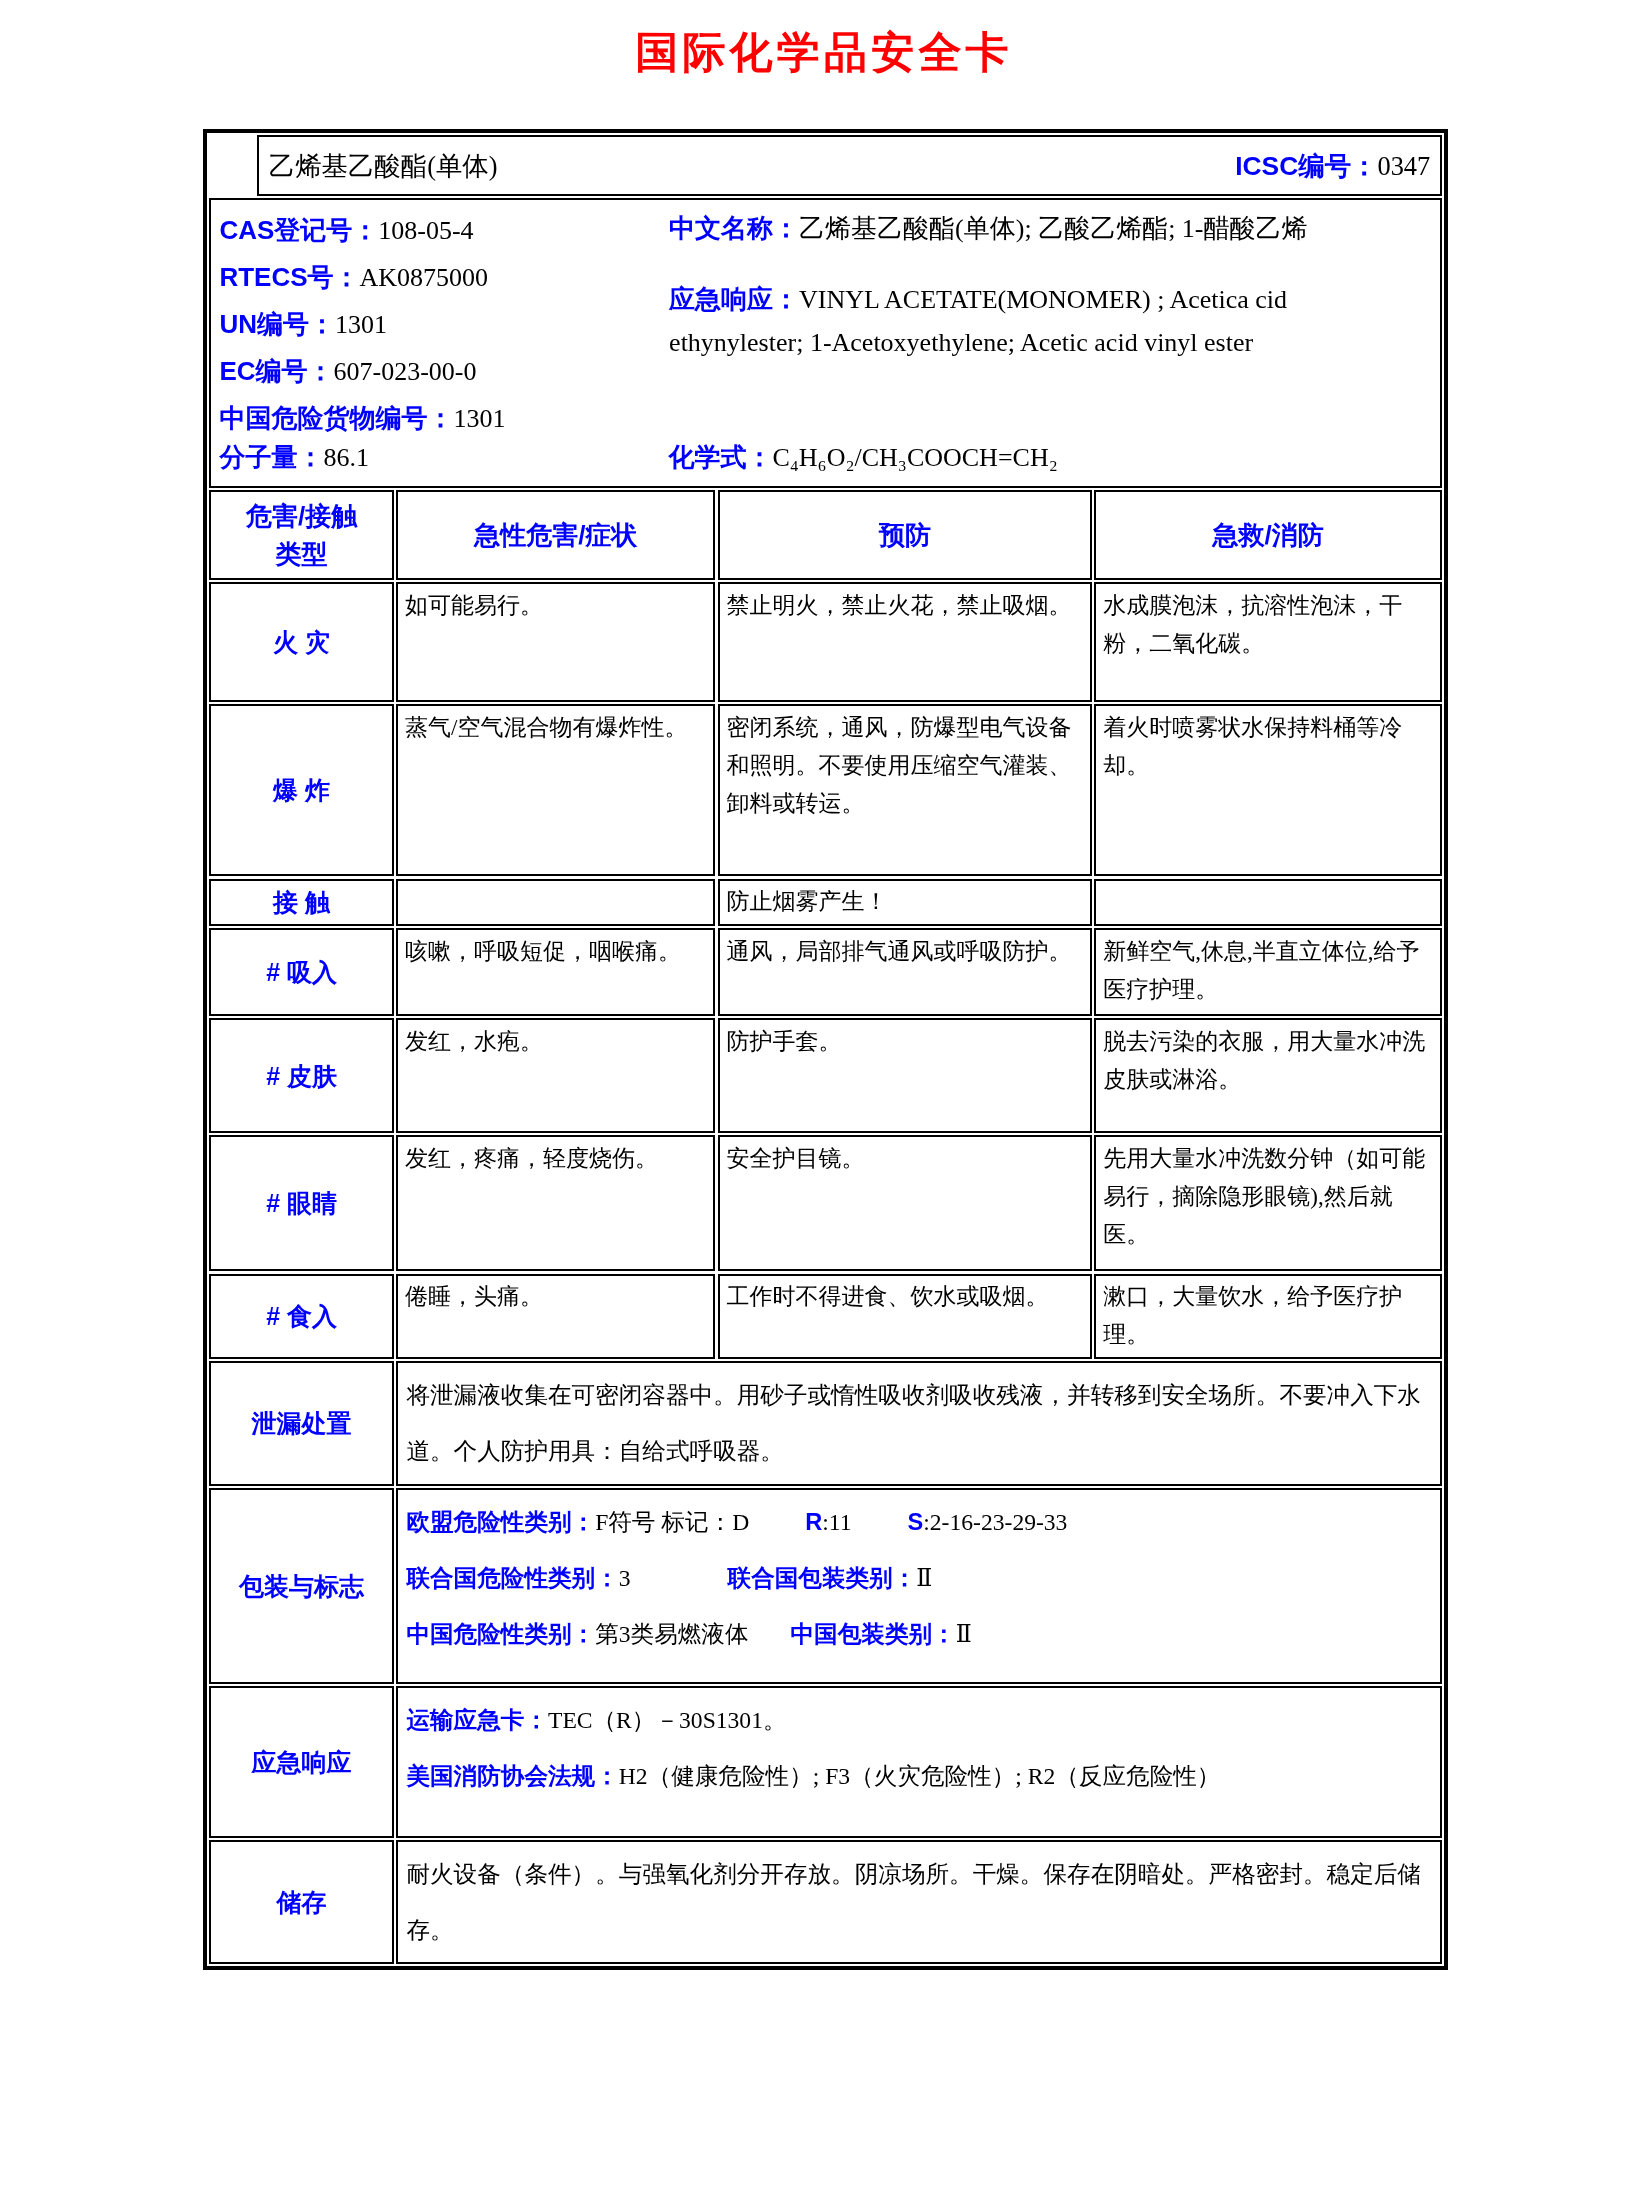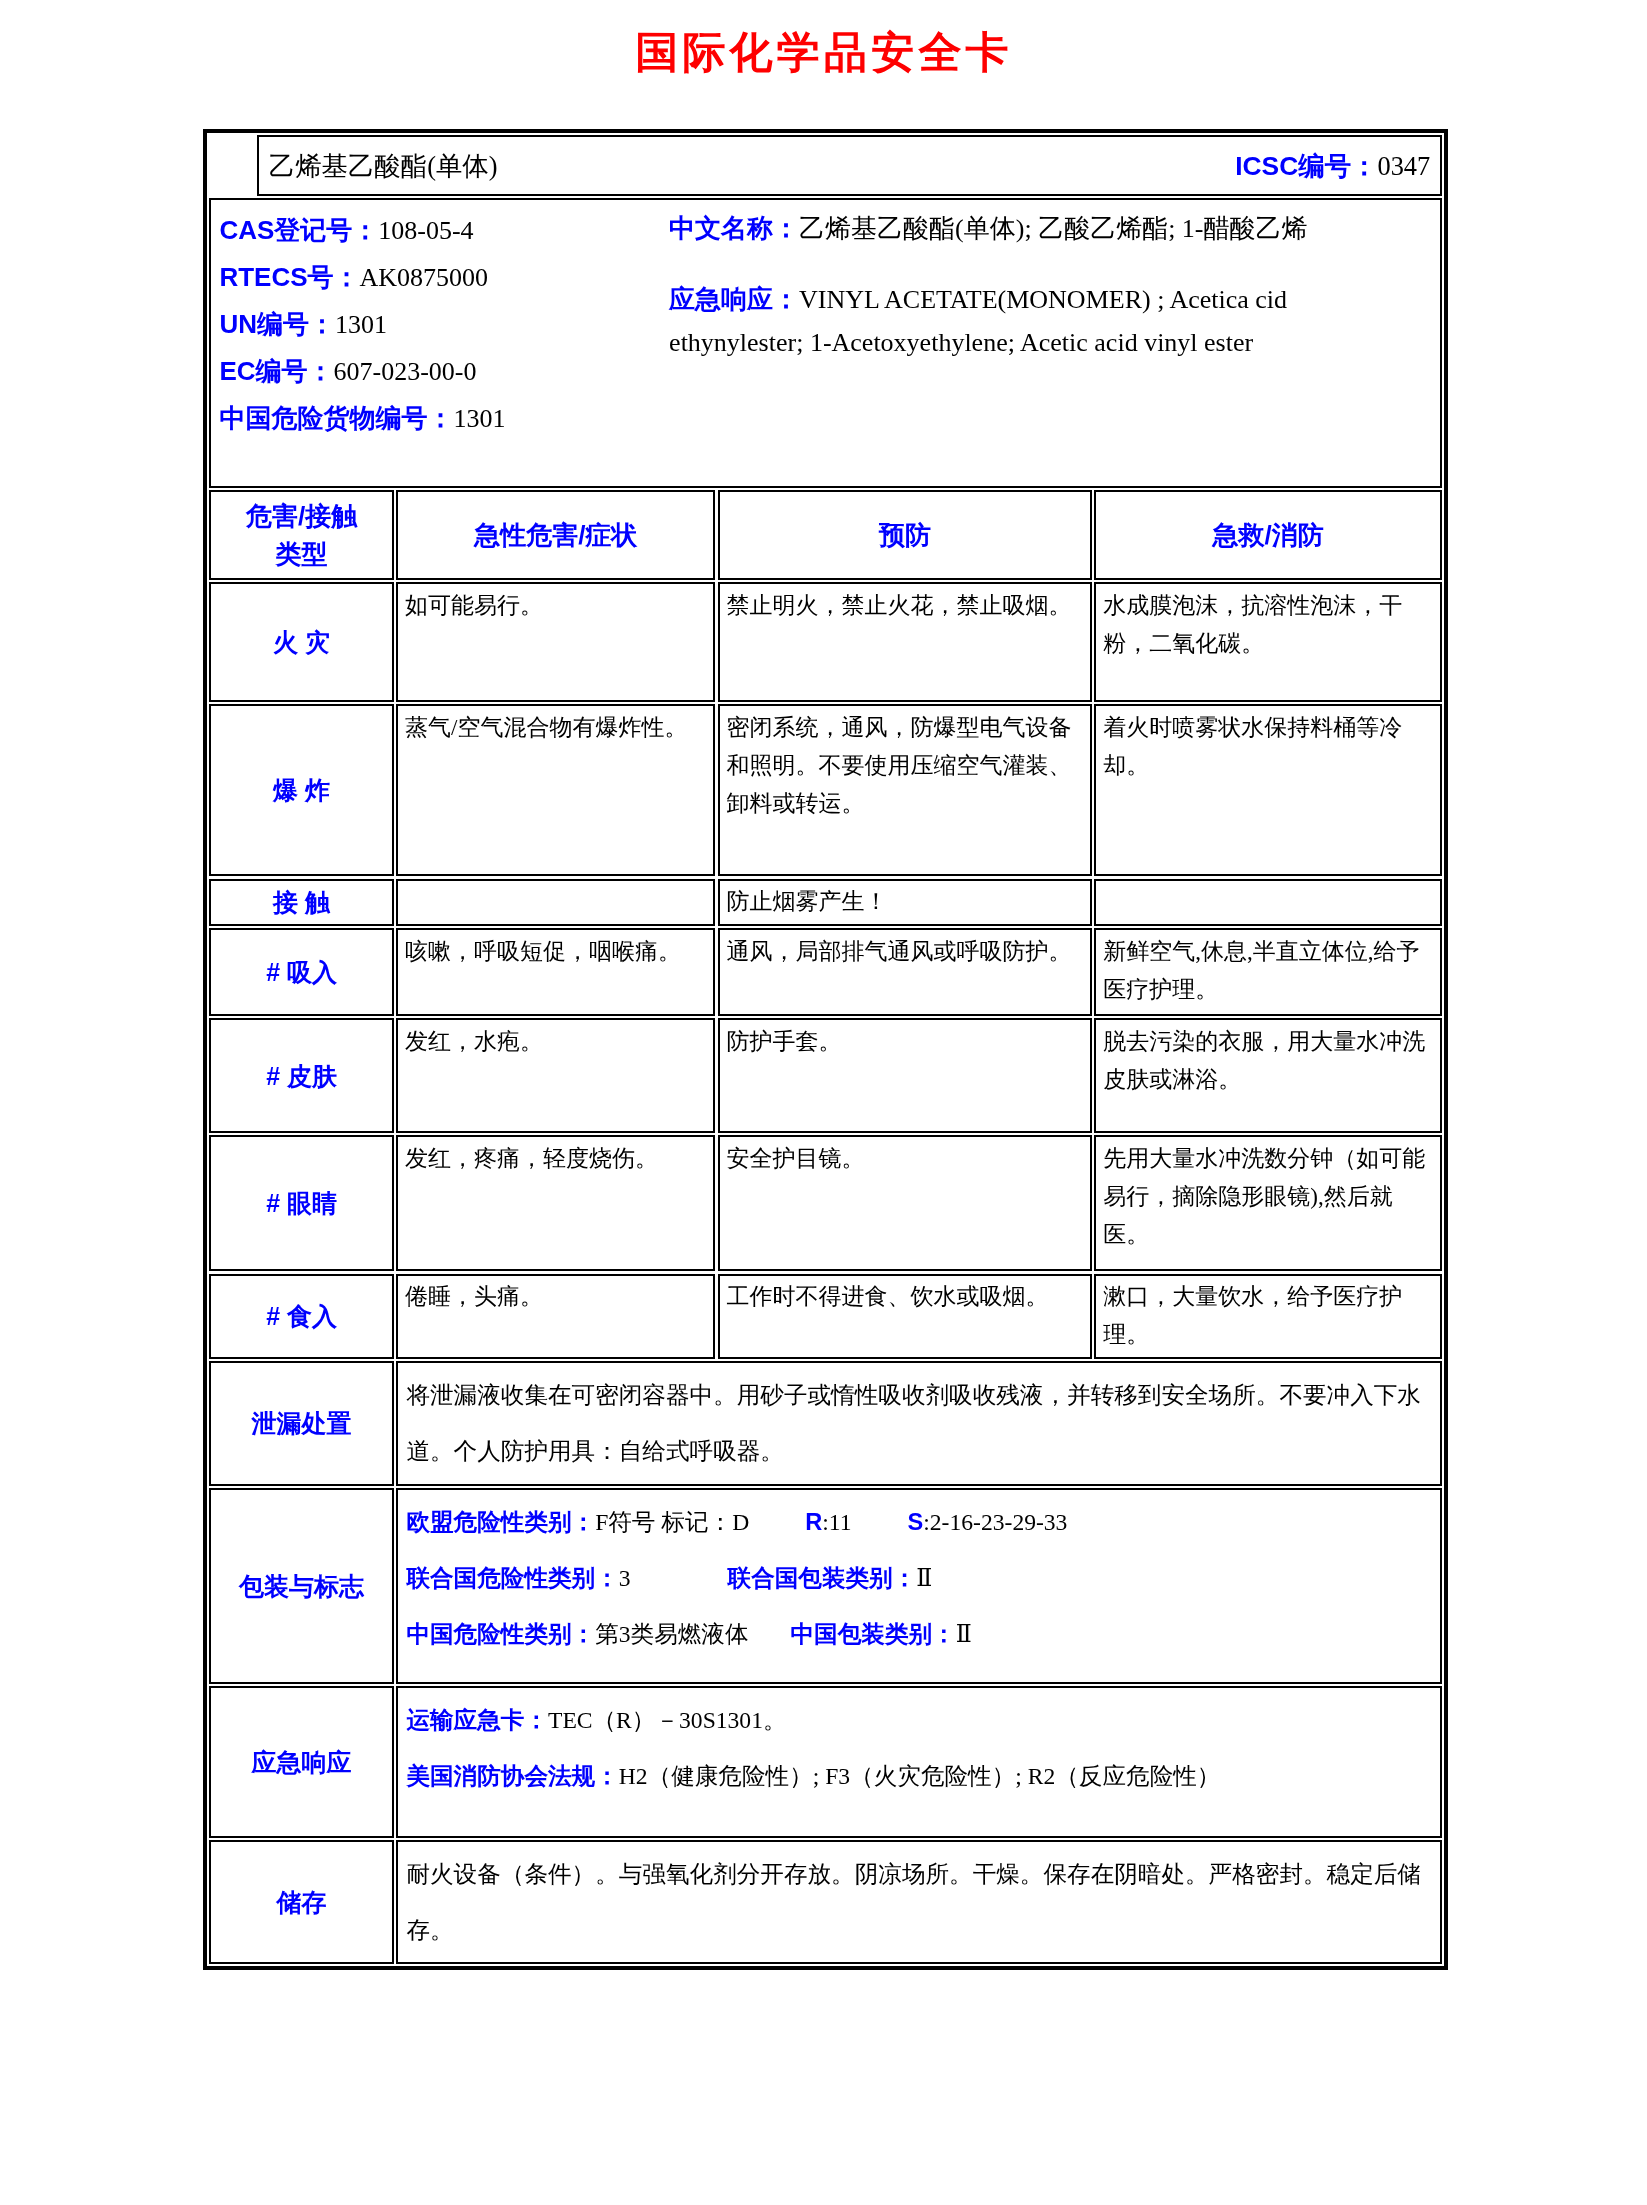--- a/index.html
+++ b/index.html
@@ -91,20 +91,24 @@
         <div class="id-line"><span class="lbl">CAS登记号：</span><span>108-05-4</span></div>
         <div class="id-line"><span class="lbl">RTECS号：</span><span>AK0875000</span></div>
         <div class="id-line"><span class="lbl">UN编号：</span><span>1301</span></div>
         <div class="id-line"><span class="lbl">EC编号：</span><span>607-023-00-0</span></div>
         <div class="id-line"><span class="lbl">中国危险货物编号：</span><span>1301</span></div>
       </div>
       <div class="id-right">
         <div class="name-block"><span class="lbl">中文名称：</span><span>乙烯基乙酸酯(单体); 乙酸乙烯酯; 1-醋酸乙烯</span></div>
         <div class="name-block en"><span class="lbl">应急响应：</span><span>VINYL ACETATE(MONOMER) ; Acetica cid ethynylester; 1-Acetoxyethylene; Acetic acid vinyl ester</span></div>
       </div>
+      <div class="mol-row">
+        <div class="mol"><span class="lbl">分子量：</span><span>86.1</span></div>
+        <div class="formula"><span class="lbl">化学式：</span><span>C₄H₆O₂/CH₃COOCH=CH₂</span></div>
+      </div>
     </div>
   </div>
 
   <div class="row r-hdr">
     <div class="cell c1">危害/接触
 类型</div>
     <div class="cell c2">急性危害/症状</div>
     <div class="cell c3">预防</div>
     <div class="cell c4">急救/消防</div>
   </div>

